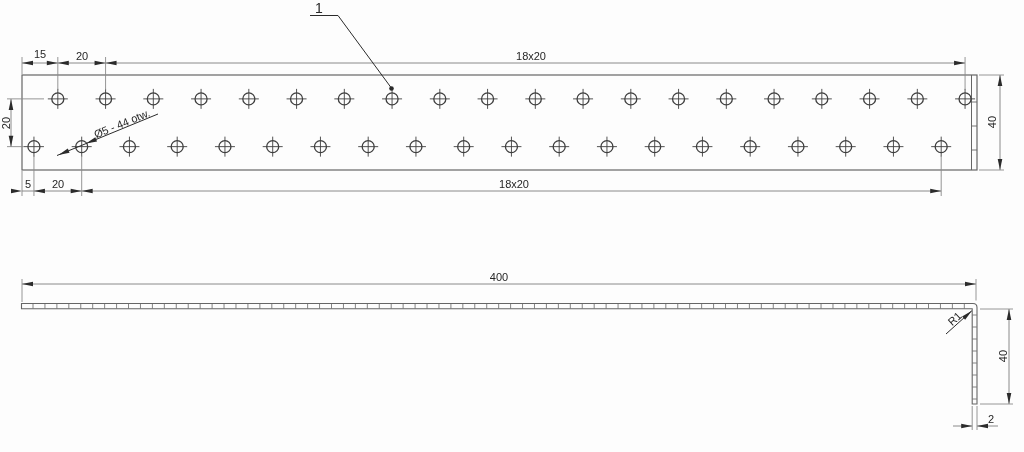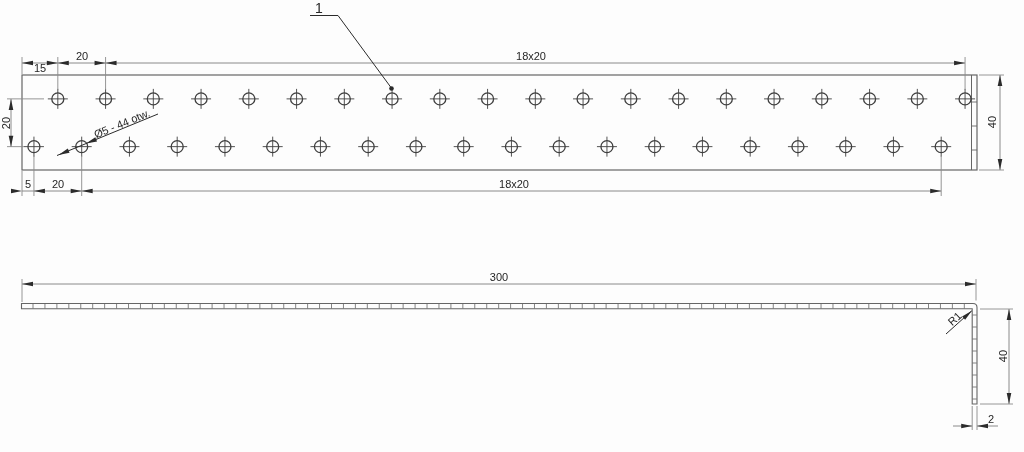--- a/index.html
+++ b/index.html
@@ -299,30 +299,30 @@
         <polygon points="1009,404 1006.7,393 1011.3,393" fill="#2b2b2b"></polygon>
         <line x1="972.2" y1="406" x2="972.2" y2="430" stroke="#8a8a8a" stroke-width="0.9"></line>
         <line x1="977" y1="406" x2="977" y2="430" stroke="#8a8a8a" stroke-width="0.9"></line>
         <line x1="953" y1="426" x2="972.2" y2="426" stroke="#8a8a8a" stroke-width="1"></line>
         <line x1="977" y1="426" x2="998" y2="426" stroke="#8a8a8a" stroke-width="1"></line>
         <polygon points="972.2,426 961.2,428.3 961.2,423.7" fill="#2b2b2b"></polygon>
         <polygon points="977,426 988,423.7 988,428.3" fill="#2b2b2b"></polygon>
       </g>
   </svg>
 
-  <div class="lbl" style="left:40px;top:68px">15</div>
+  <div class="lbl" style="left:40px;top:54px">15</div>
   <div class="lbl" style="left:82px;top:56px">20</div>
   <div class="lbl" style="left:531px;top:56px">18x20</div>
   <div class="lbl rot90" style="left:6px;top:123px">20</div>
   <div class="lbl rot90" style="left:992px;top:122px">40</div>
   <div class="lbl" style="left:28px;top:184px">5</div>
   <div class="lbl" style="left:58px;top:184px">20</div>
   <div class="lbl" style="left:514px;top:184px">18x20</div>
   <div class="lbl note" style="left:122px;top:124px">Ø5 - 44 otw.</div>
 
   <div class="lbl callout" style="left:319px;top:8px">1</div>
 
-  <div class="lbl" style="left:499px;top:277px">300</div>
+  <div class="lbl" style="left:499px;top:277px">400</div>
   <div class="lbl r1" style="left:955px;top:319px">R1</div>
   <div class="lbl rot90" style="left:1003px;top:356px">40</div>
   <div class="lbl" style="left:991px;top:419px">2</div>
 
 </div>
 
 </body></html>

